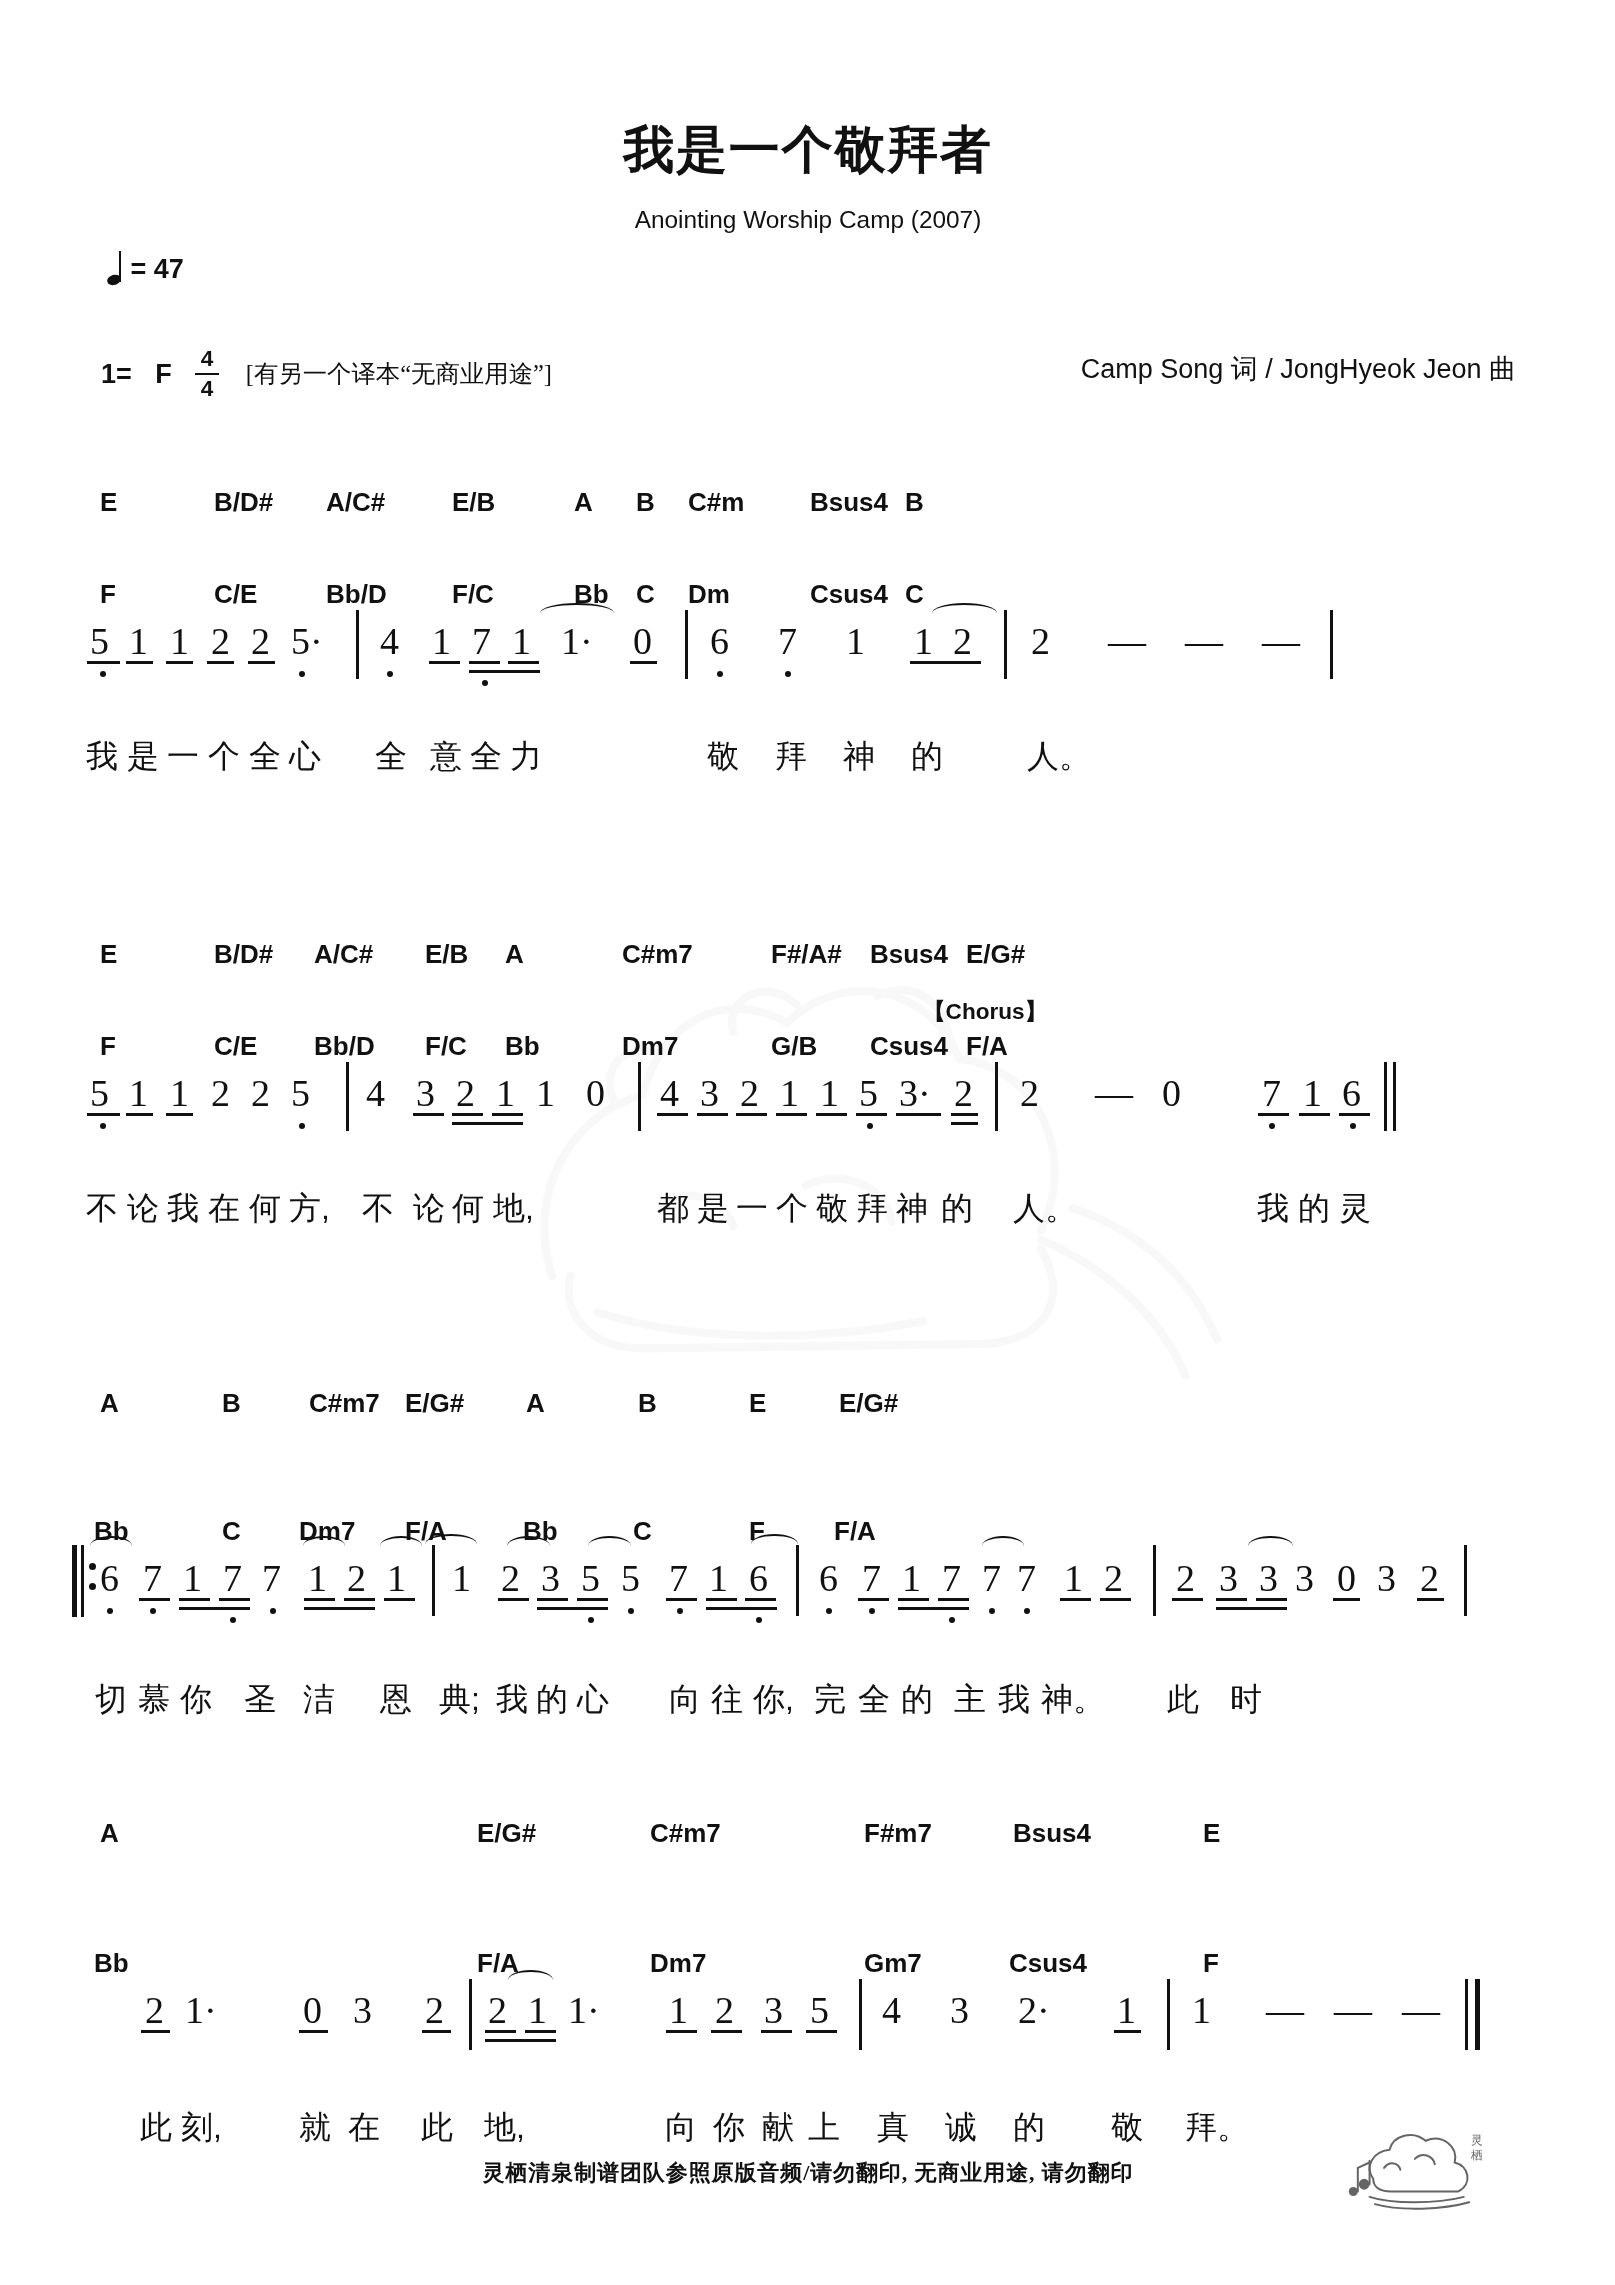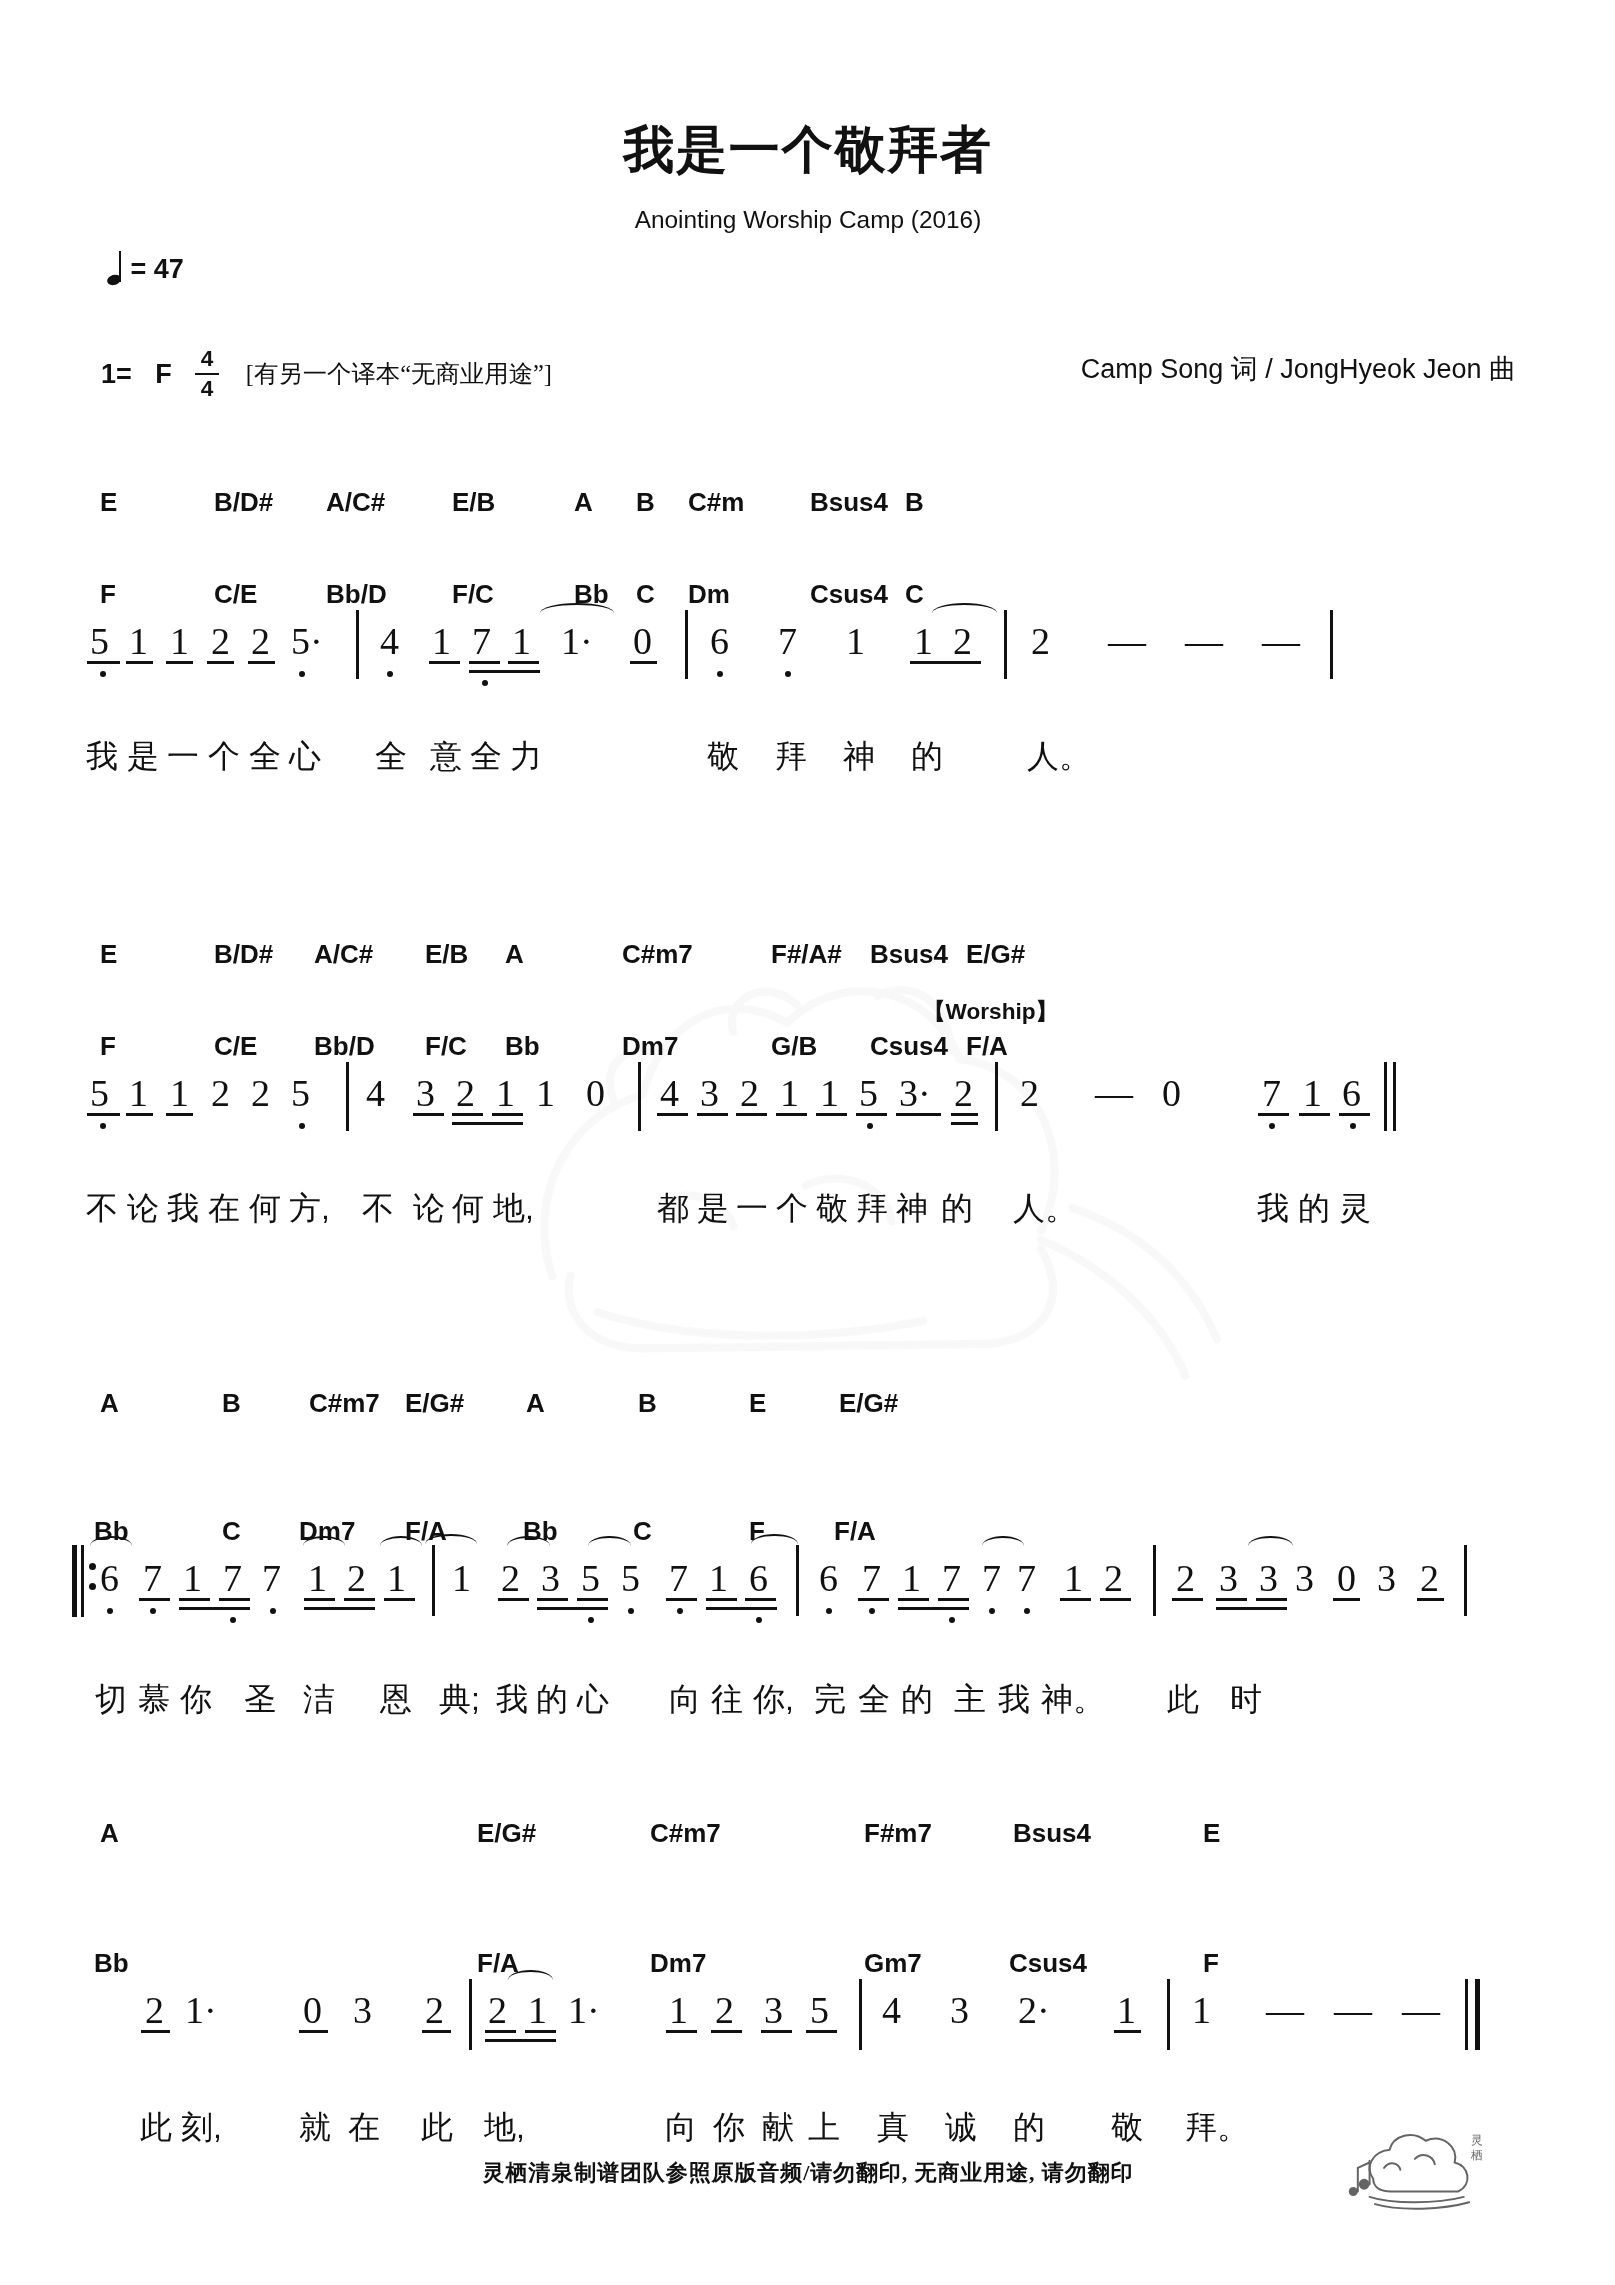--- a/index.html
+++ b/index.html
@@ -237,21 +237,21 @@
     <path d="M400 350 C430 330 470 345 480 375"></path>
     <path d="M560 330 C600 310 650 330 655 370"></path>
     <path d="M820 390 C890 420 950 470 980 540"></path>
     <path d="M855 355 C930 380 985 430 1015 500"></path>
   </g>
 </svg>
 
 <div class="sheet">
 
 <div class="title">我是一个敬拜者</div>
-<div class="subtitle">Anointing Worship Camp (2016)</div>
+<div class="subtitle">Anointing Worship Camp (2007)</div>
 
 <div class="tempo">
   <span class="quarter-note">
     <span class="head"></span>
         <span class="stem"></span>
   </span>
   <span>= 47</span>
 </div>
 
 <div class="keyline">
@@ -366,21 +366,21 @@
     <span style="left:100px">E</span>
     <span style="left:214px">B/D#</span>
     <span style="left:314px">A/C#</span>
     <span style="left:425px">E/B</span>
     <span style="left:505px">A</span>
     <span style="left:622px">C#m7</span>
     <span style="left:771px">F#/A#</span>
     <span style="left:870px">Bsus4</span>
     <span style="left:966px">E/G#</span>
   </div>
-  <span class="chorus-tag" style="left:923px; top:57px;">【Worship】</span>
+  <span class="chorus-tag" style="left:923px; top:57px;">【Chorus】</span>
   <div class="chordrow" style="margin-top:52px">
     <span style="left:100px">F</span>
     <span style="left:214px">C/E</span>
     <span style="left:314px">Bb/D</span>
     <span style="left:425px">F/C</span>
     <span style="left:505px">Bb</span>
     <span style="left:622px">Dm7</span>
     <span style="left:771px">G/B</span>
     <span style="left:870px">Csus4</span>
     <span style="left:966px">F/A</span>

